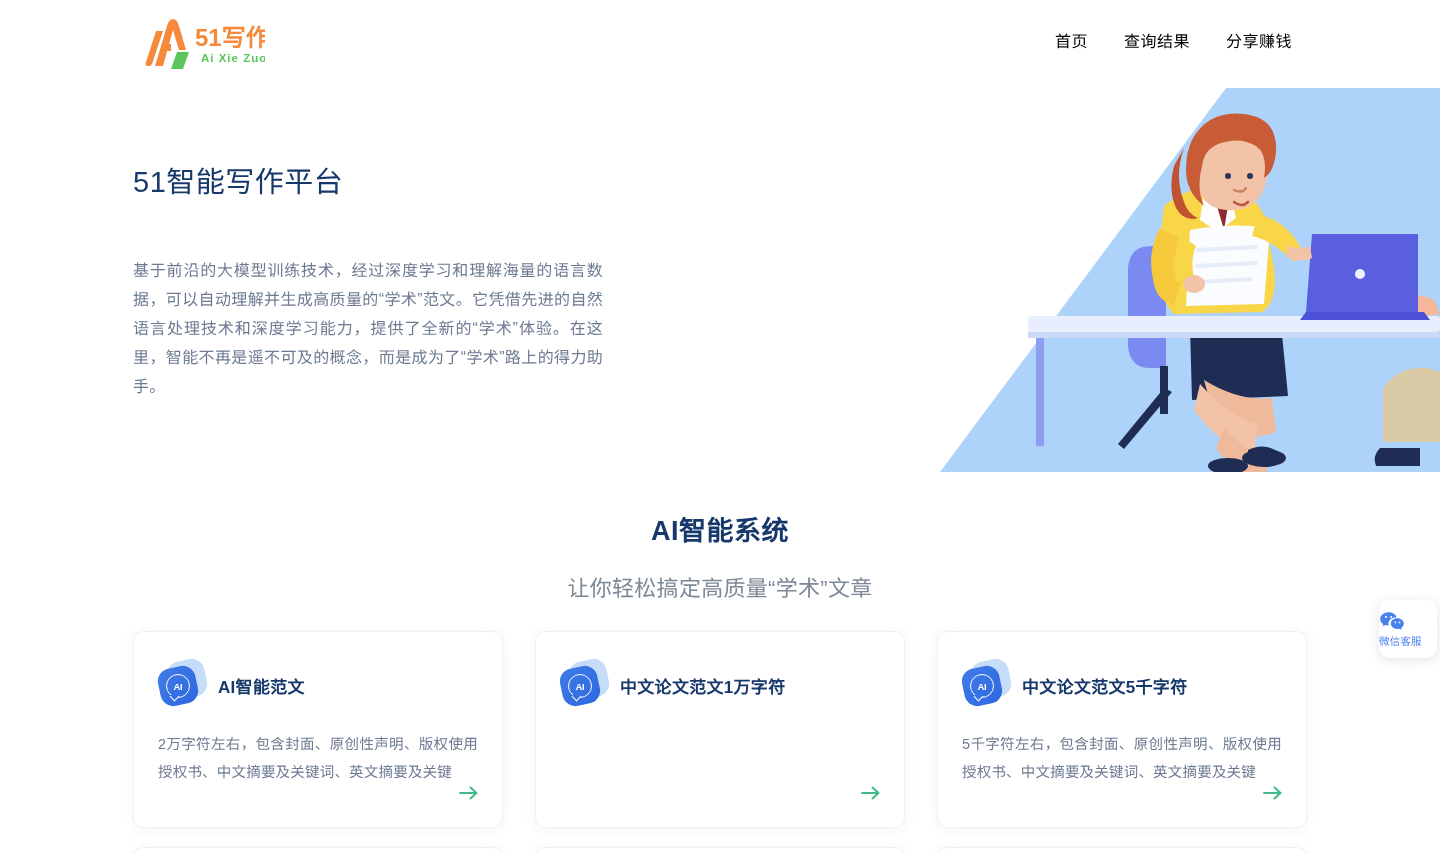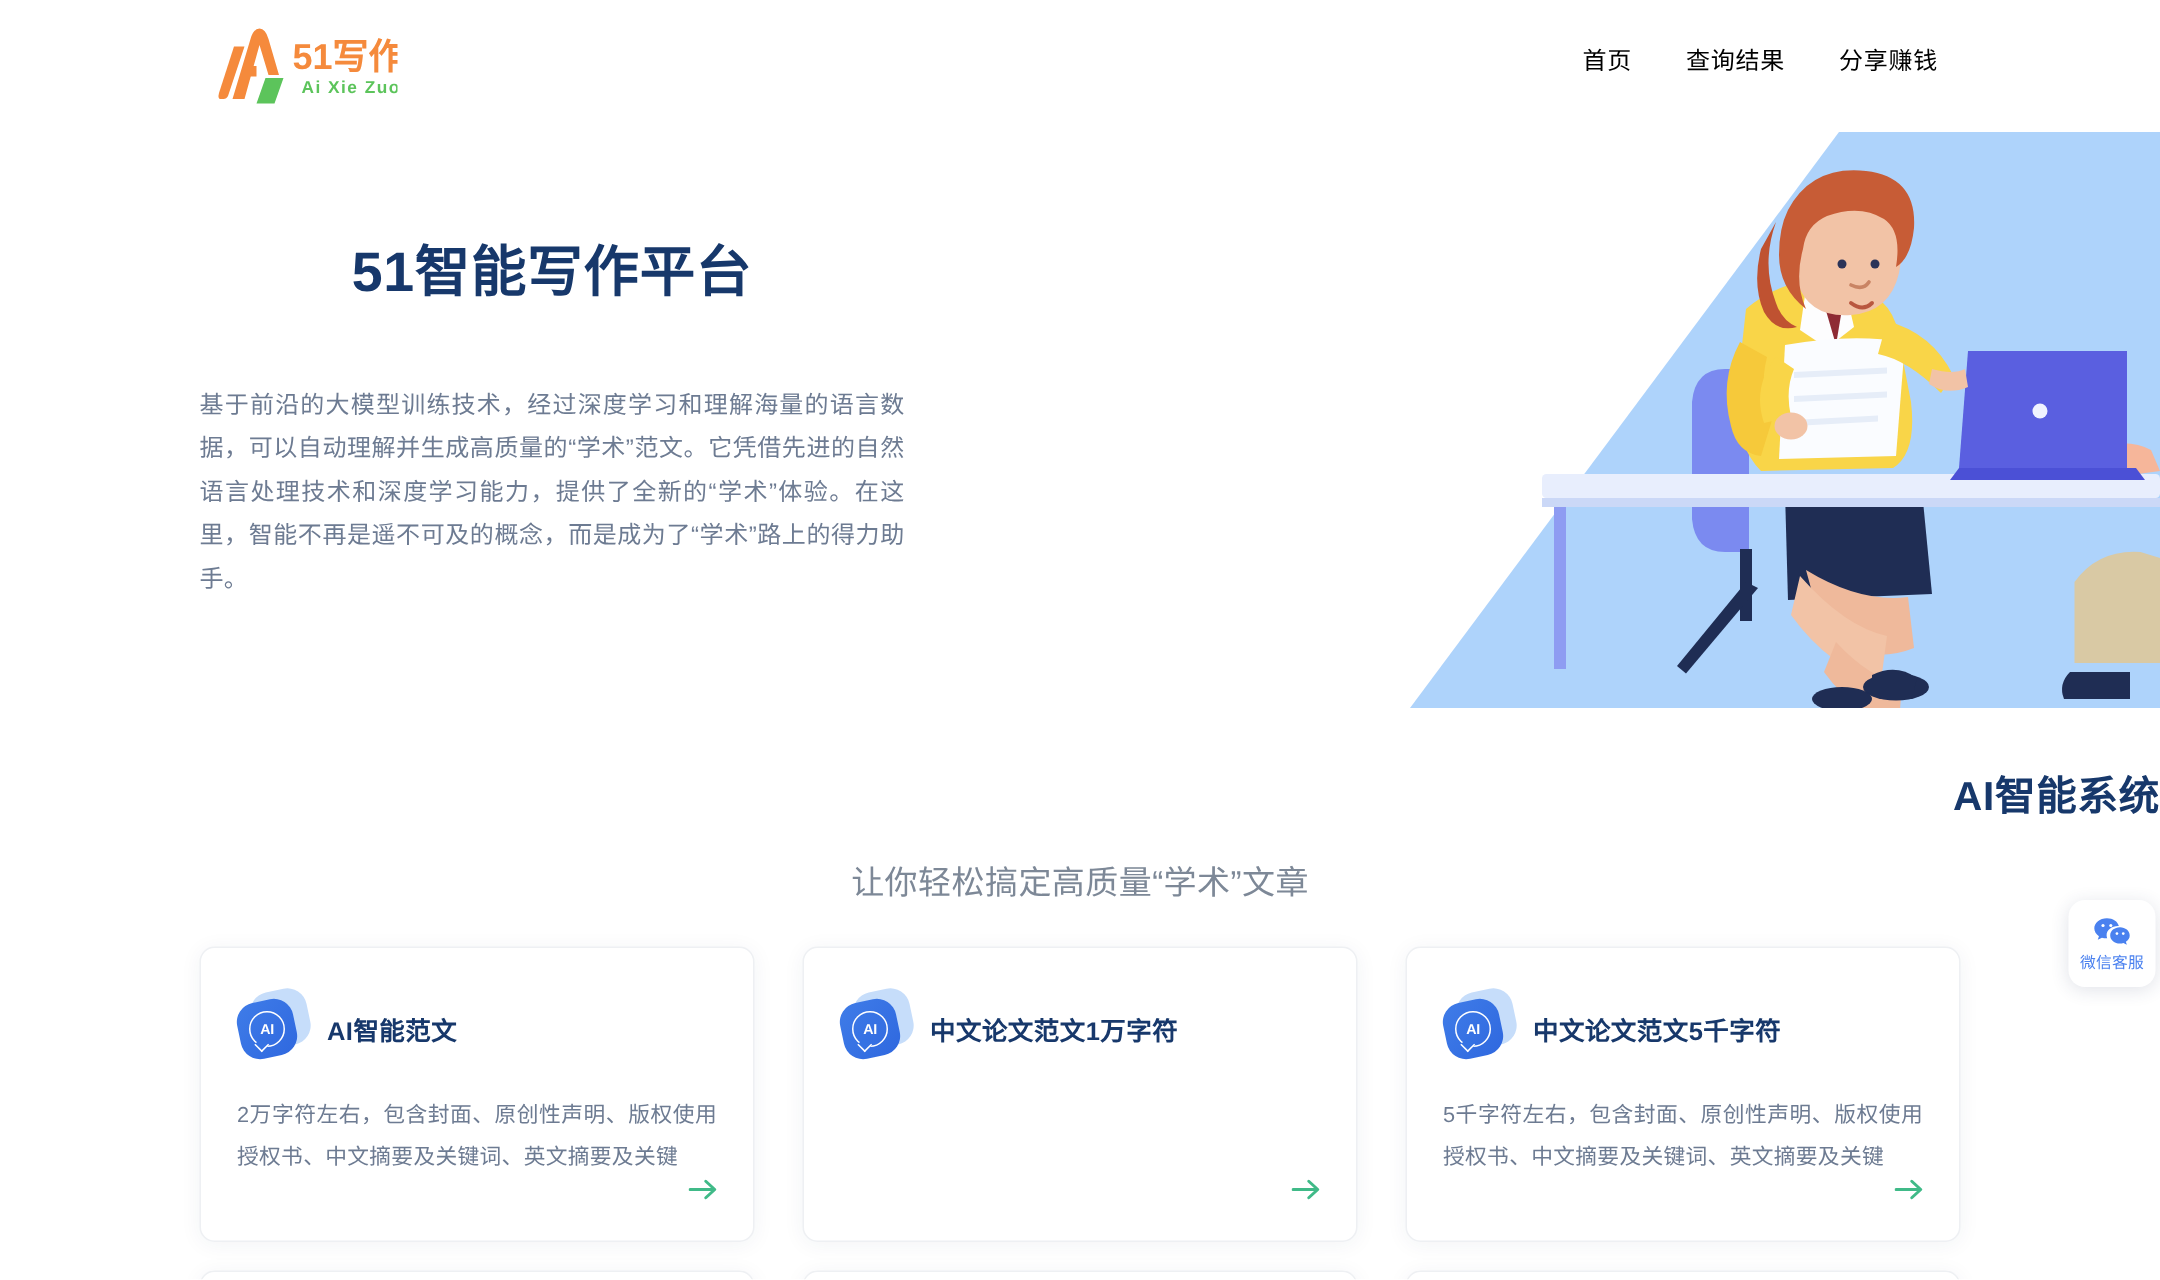--- a/index.html
+++ b/index.html
@@ -39,34 +39,34 @@
   .hero { position: absolute; top: 88px; left: 0; width: 1440px; height: 395px; }
   .hero-art {
     position: absolute; top: 0; right: 0;
     width: 512px; height: 384px;
     overflow: hidden;
   }
   .hero-art svg { display: block; }
 
   .hero-text { position: absolute; left: 133px; top: 72px; width: 520px; }
   .hero-title {
-    font-size: 37px; font-weight: 700; color: #17386b;
-    letter-spacing: .5px; text-align: center; width: 470px;
+    font-size: 29px; font-weight: 400; color: #17386b;
+    letter-spacing: .5px; width: 470px;
     line-height: 44px;
   }
   .hero-desc {
     margin-top: 52px; width: 470px;
     font-size: 16px; line-height: 29px; color: #6d7b92;
     letter-spacing: .2px; text-align: justify;
   }
 
   
   .section { position: absolute; top: 483px; left: 0; width: 1440px; }
   .section-title {
-    text-align: right; font-size: 27px; font-weight: 700;
+    text-align: center; font-size: 27px; font-weight: 700;
     color: #17386b; letter-spacing: .5px; margin-top: 26px;
   }
   .section-sub {
     text-align: center; font-size: 22px; color: #7d8897;
     margin-top: 22px; letter-spacing: .3px;
   }
 
   
   .cards {
     position: absolute; top: 631px; left: 133px;
@@ -145,21 +145,21 @@
   }
 
   
   .kefu {
     position: absolute; right: 3px; top: 600px;
     width: 58px; height: 58px;
     background: #ffffff;
     border-radius: 11px;
     box-shadow: 0 2px 12px rgba(40,60,100,.14);
     display: flex; flex-direction: column;
-    align-items: center; justify-content: center;
+    align-items: flex-start; justify-content: center;
     gap: 2px; cursor: pointer; z-index: 40;
   }
   .kefu-label { font-size: 10.5px; color: #4a81ef; letter-spacing: .2px; }
 </style>
 </head>
 <body>
 
 <div class="page">
 
   <header class="header">

